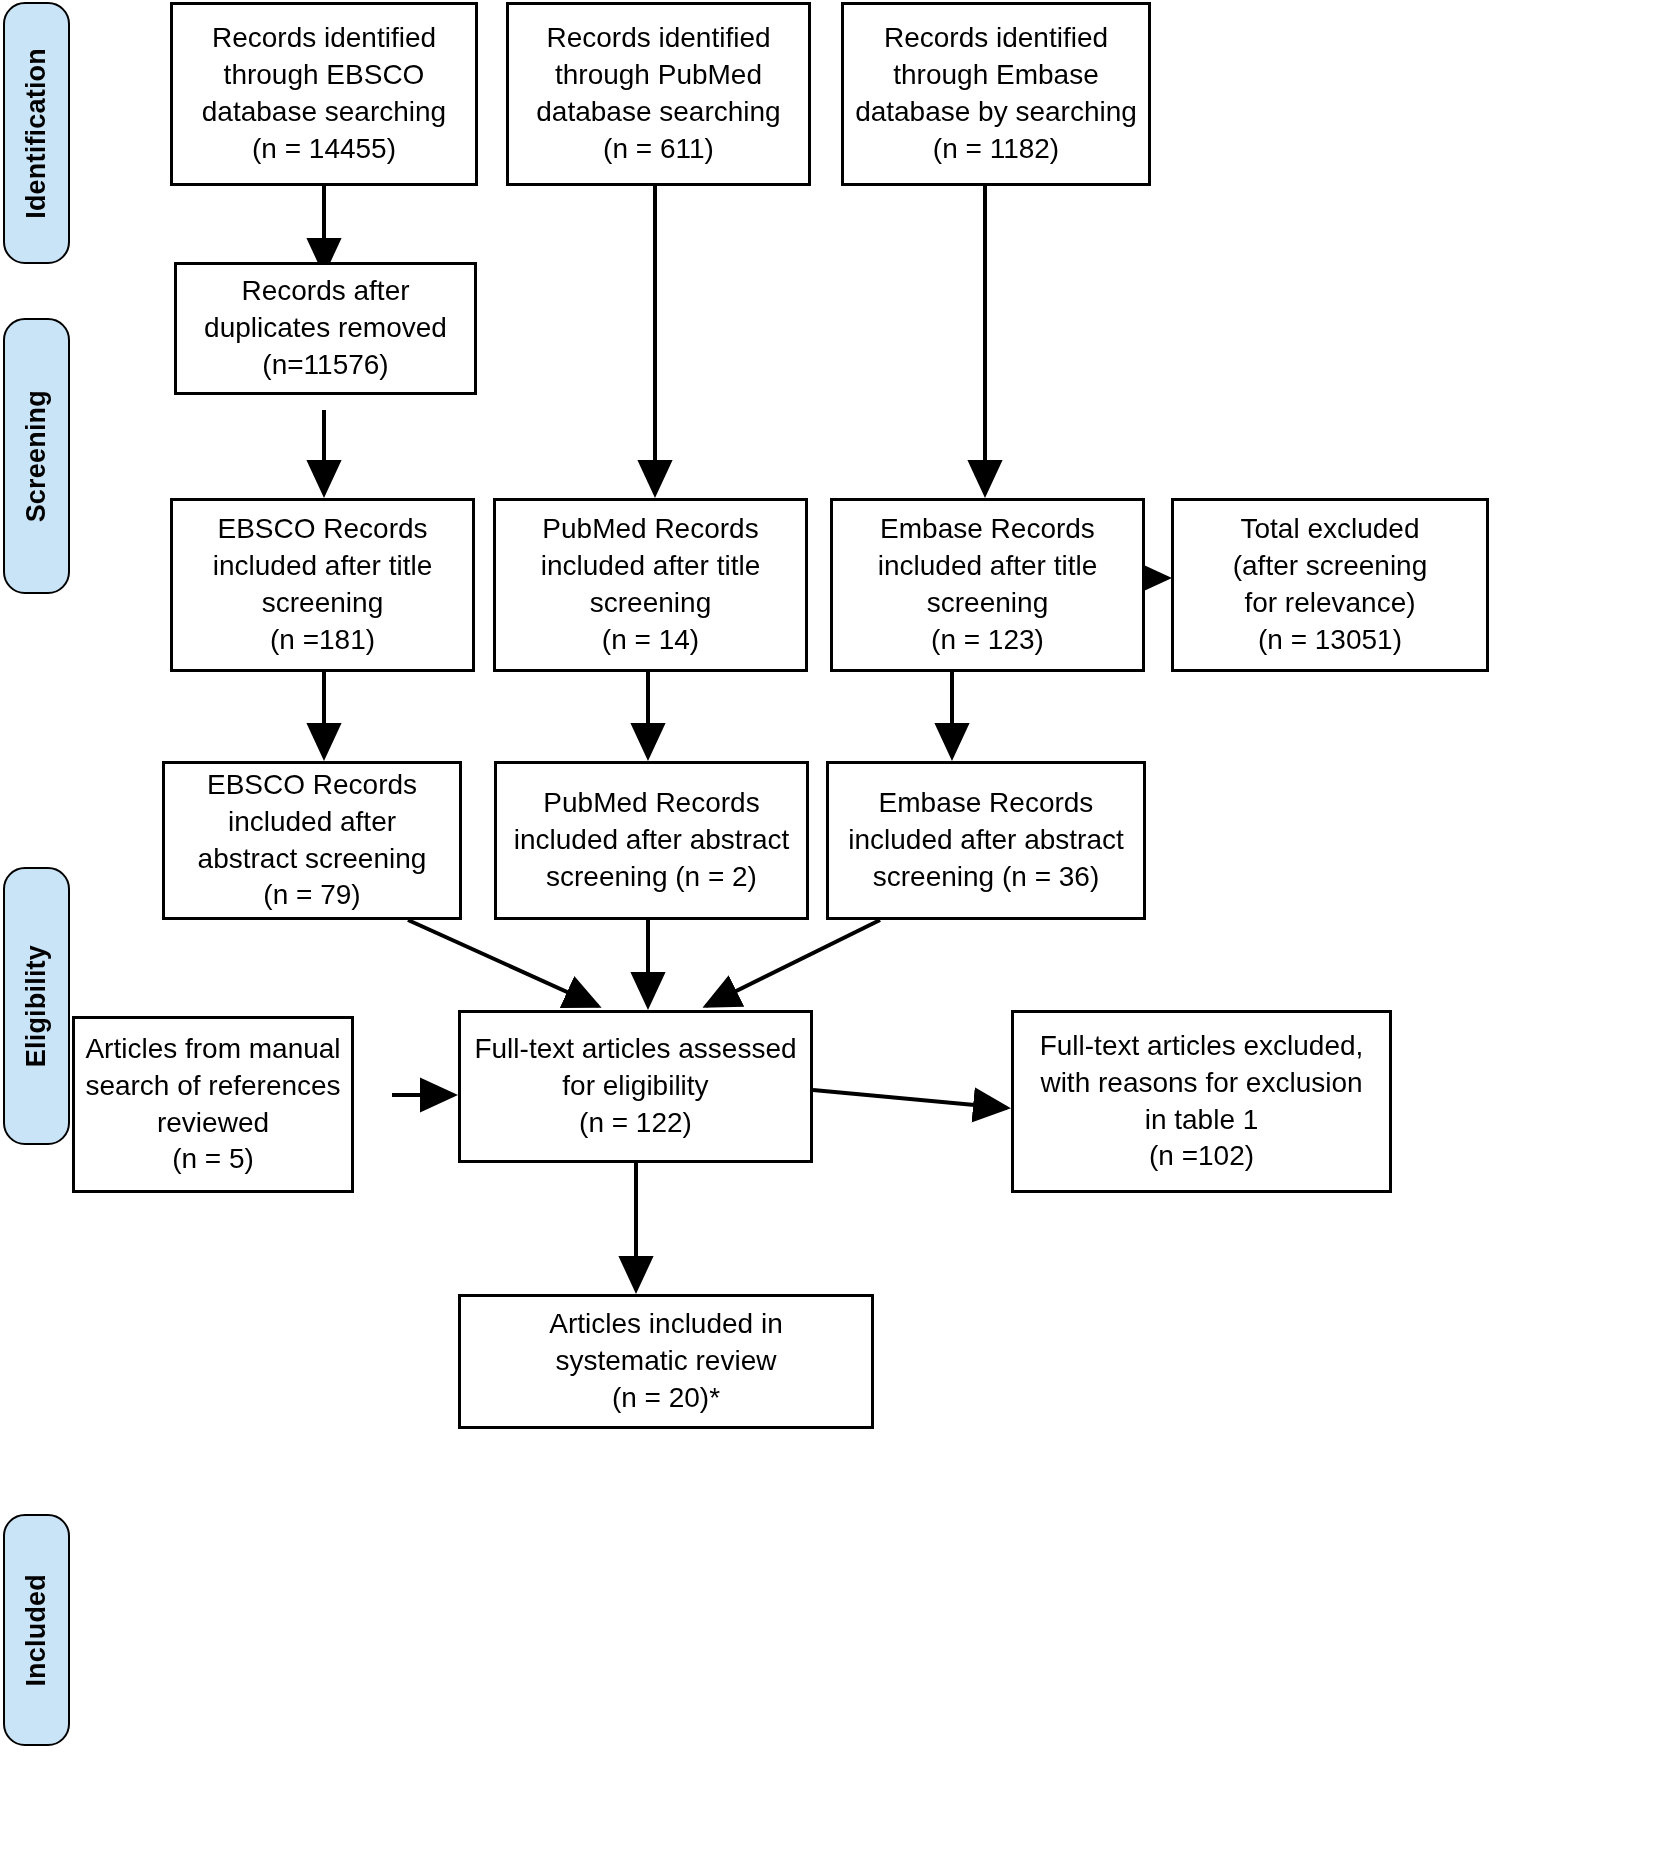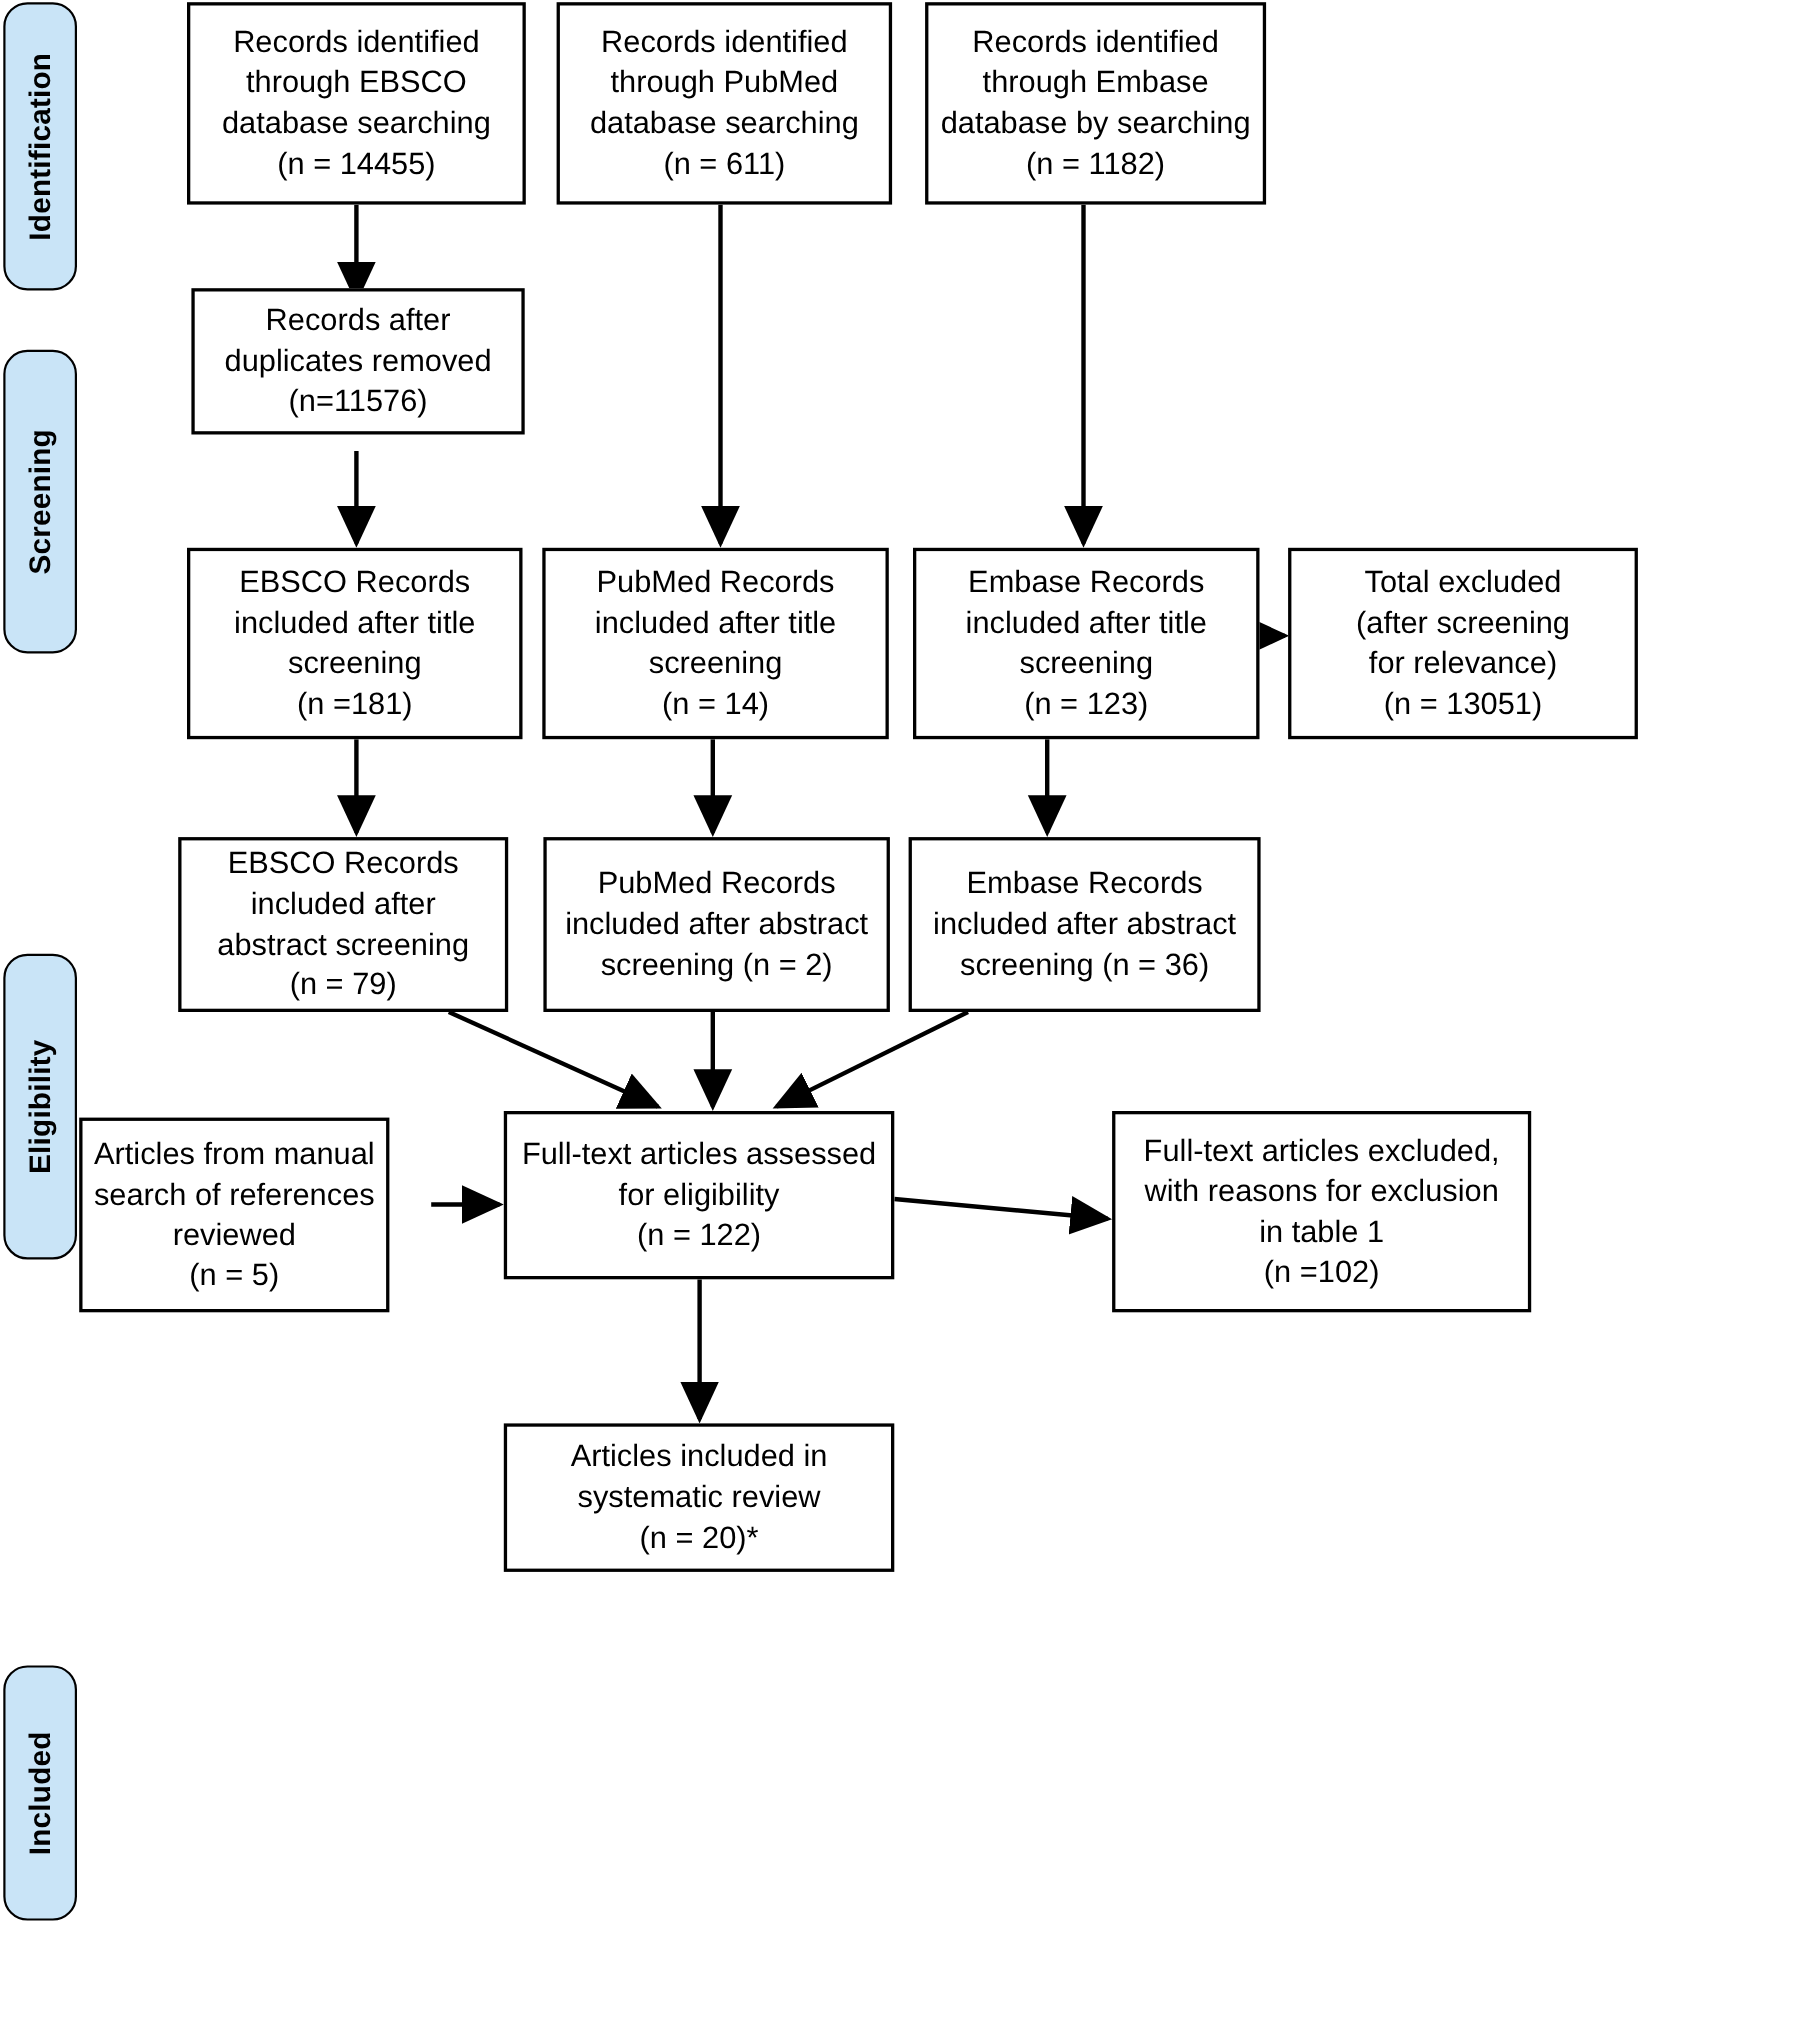--- a/index.html
+++ b/index.html
@@ -207,19 +207,19 @@
 (n = 122)</span>
   </div>
 
   <div class="box" style="left:1011px; top:1010px; width:381px; height:183px;">
     <span class="box-text">Full-text articles excluded,
 with reasons for exclusion
 in table 1
 (n =102)</span>
   </div>
 
-  <div class="box" style="left:458px; top:1294px; width:355px; height:135px;justify-content:center;">
+  <div class="box" style="left:458px; top:1294px; width:416px; height:135px;justify-content:center;">
     <span class="box-text">Articles included in
 systematic review
 (n = 20)*</span>
   </div>
 
 </div>
 
 </body></html>

